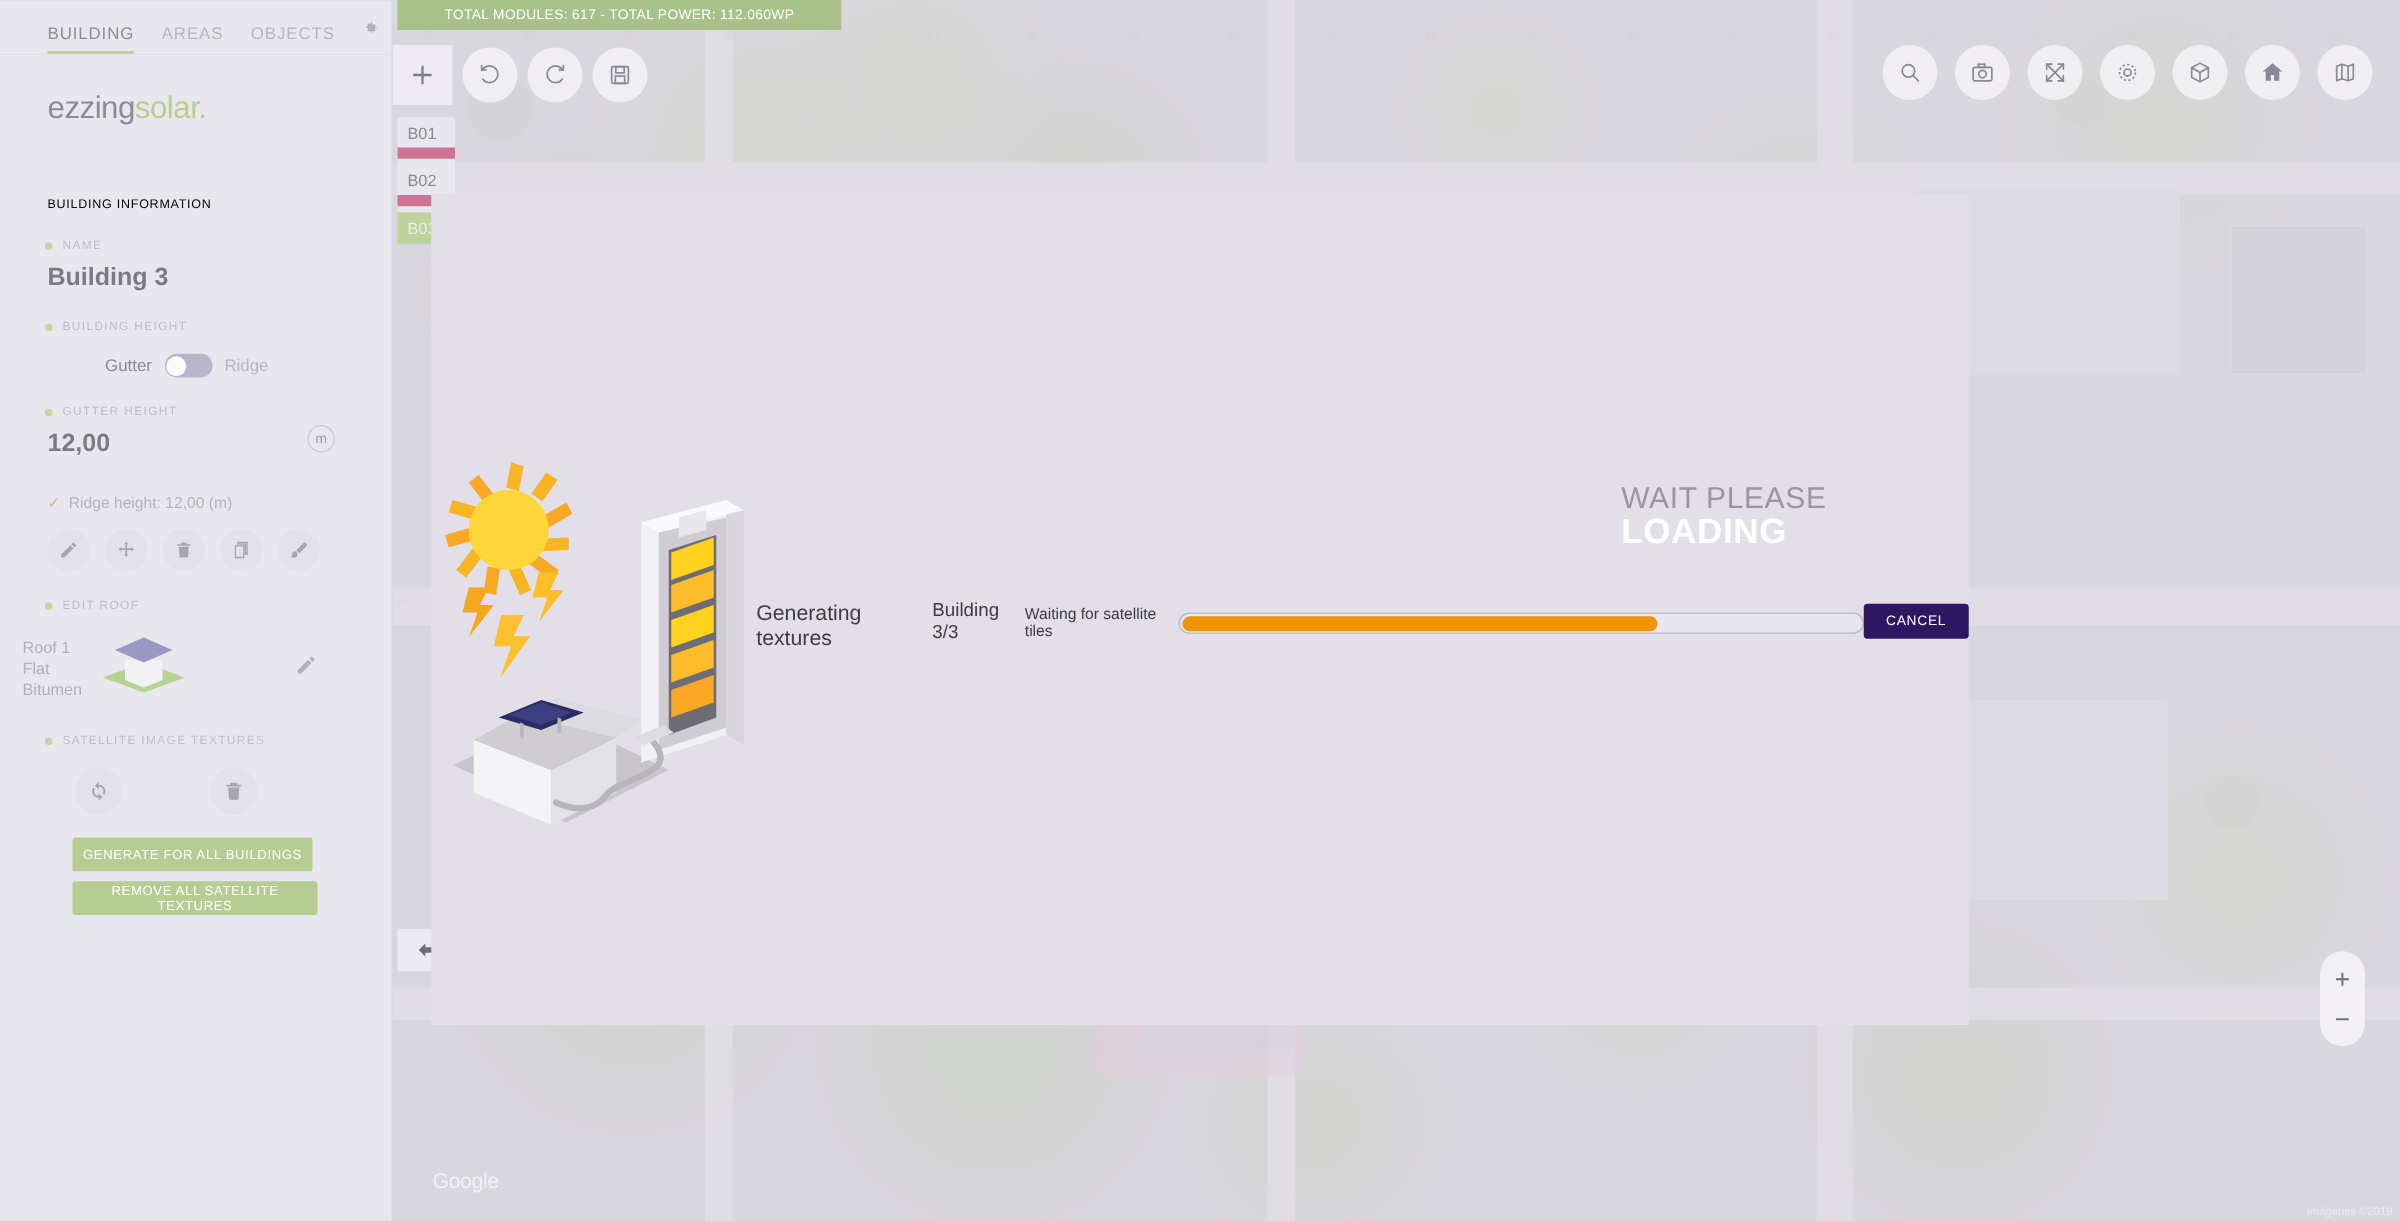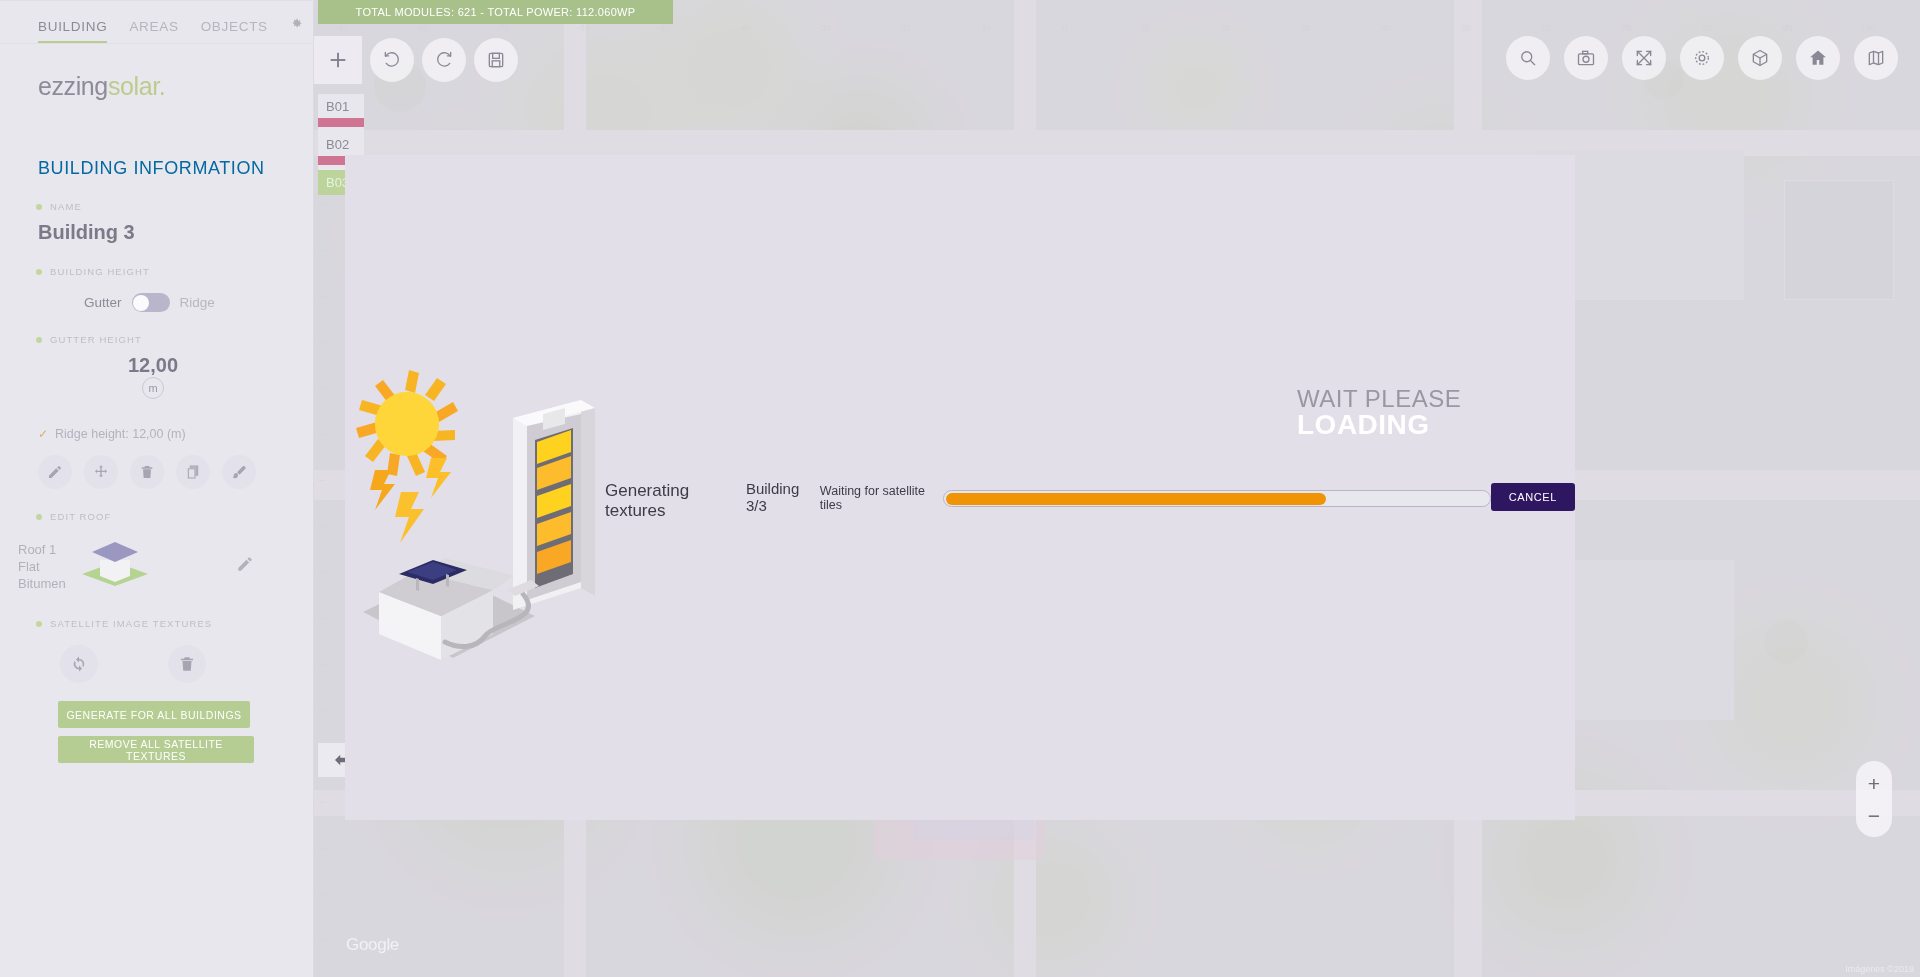--- a/index.html
+++ b/index.html
@@ -106,22 +106,22 @@
     color: #b7b4bf; cursor: pointer; position: relative;
   }
   .tab.active { color: #8d8a97; }
   .tab.active:after {
     content: ""; position: absolute; left: 0; right: 0; bottom: 0;
     height: 2px; background: #b9cd8e;
   }
   .tab-gear { padding-bottom: 9px; color: #b4b1bc; cursor: pointer; }
 
   .sec-title {
-    margin: 30px 0 0 38px; font-size: 18px; letter-spacing: 0.6px;
-    color: #0369a1;
+    margin: 30px 0 0 38px; font-size: 10px; letter-spacing: 0.6px;
+    color: #000000;
   }
   .field { margin-left: 38px; margin-top: 22px; }
   .field-label {
     font-size: 9.5px; letter-spacing: 1.1px; color: #bfbcc8;
     display: flex; align-items: center; gap: 8px; text-align: center;
   }
   .dot-green {
     width: 6px; height: 6px; border-radius: 50%; background: #c2d6a0;
     display: inline-block; flex: 0 0 auto; margin-left: -2px;
   }
@@ -140,21 +140,20 @@
     position: relative; cursor: pointer;
   }
   .toggle-knob {
     position: absolute; left: 1.5px; top: 1.5px;
     width: 16px; height: 16px; border-radius: 50%; background: #fbfbfd;
   }
 
   .value-row {
     display: flex; align-items: center; justify-content: space-between;
     width: 230px;
-    flex-direction: column;
   }
   .unit-badge {
     width: 22px; height: 22px; border-radius: 50%;
     border: 1px solid #cbc8d4; color: #9a97a5;
     font-size: 11px; display: flex; align-items: center; justify-content: center;
   }
 
   .ridge-line {
     margin: 28px 0 0 38px; font-size: 12.5px; color: #b5b2bd;
     display: flex; align-items: center; gap: 7px;
@@ -370,21 +369,21 @@
       <div class="ltick" style="top: 710px;"></div>
       <div class="ltick" style="top: 756px;"></div>
       <div class="ltick" style="top: 802px;"></div>
       <div class="ltick" style="top: 848px;"></div>
       <div class="ltick" style="top: 894px;"></div>
       <div class="ltick" style="top: 940px;"></div>
     </div>
 
   <div id="map-haze"></div>
 
-  <div id="total-bar">TOTAL MODULES: 621 - TOTAL POWER: 112.060WP</div>
+  <div id="total-bar">TOTAL MODULES: 617 - TOTAL POWER: 112.060WP</div>
 
   <div id="bld-tabs">
     <div class="bld-tab">
       <div>B01</div>
       <div class="bar" style="background:#cf7493;"></div>
     </div>
     <div class="bld-tab">
       <div>B02</div>
       <div class="bar" style="background:#cf7493;"></div>
     </div>

